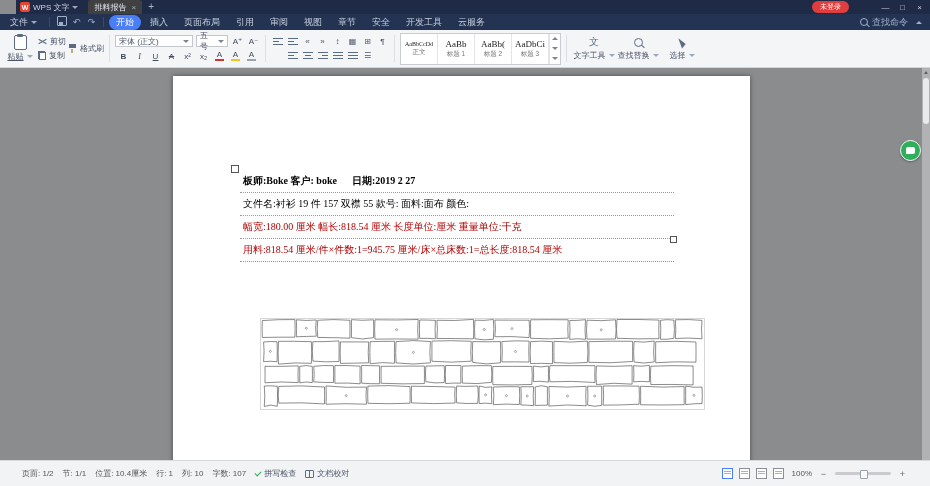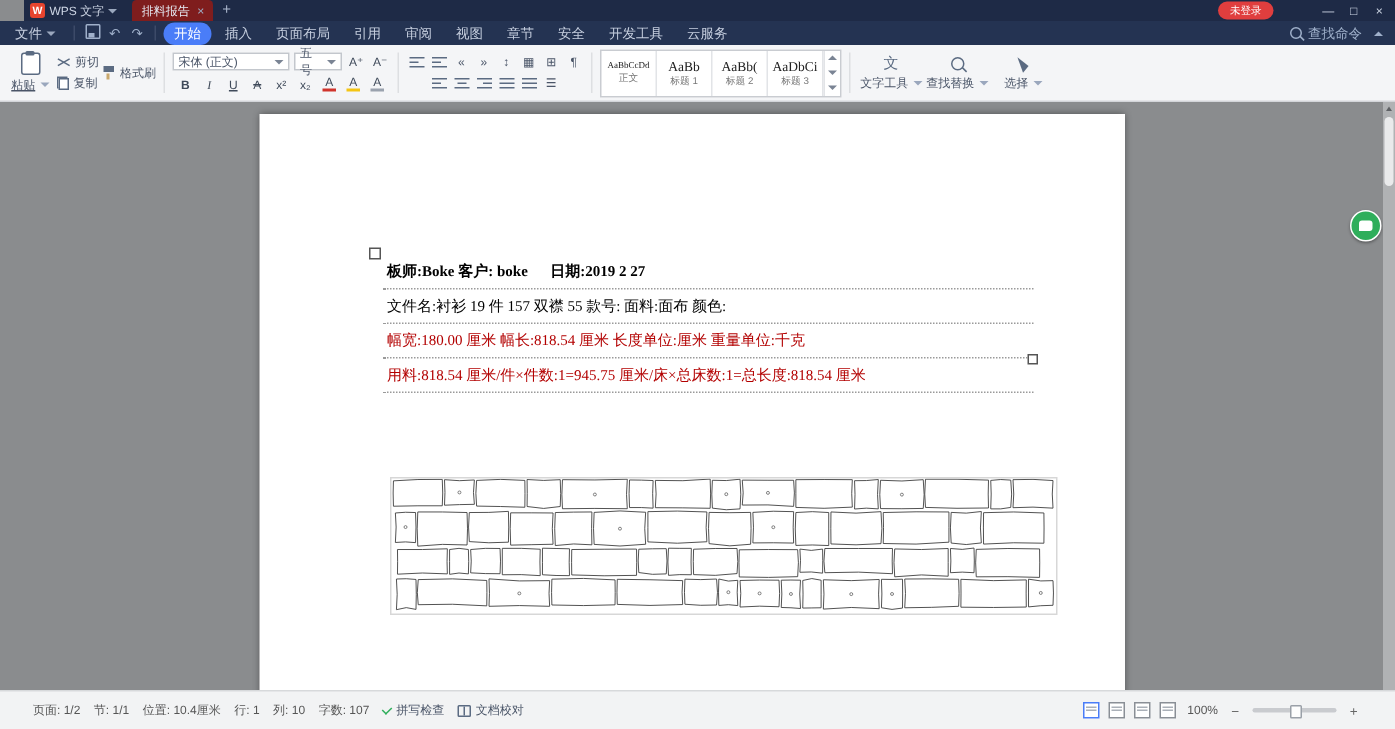--- a/index.html
+++ b/index.html
@@ -6,21 +6,21 @@
   .app{position:relative;width:930px;height:486px;background:#8a8c8e;overflow:hidden;
        font-family:"Liberation Sans","DejaVu Sans",sans-serif;-webkit-font-smoothing:antialiased;}
 
   
   .titlebar{position:absolute;top:0;left:16px;right:0;height:14px;background:#1e2a46;
             display:flex;align-items:center;color:#cdd5e4;font-size:8px;}
   .wps-badge{width:10px;height:10px;background:#e8442e;color:#fff;font-size:7px;font-weight:bold;
              display:flex;align-items:center;justify-content:center;border-radius:2px;margin:0 3px 0 4px;}
   .caret-down{width:0;height:0;border-left:3px solid transparent;border-right:3px solid transparent;
               border-top:3px solid #9aa7bd;margin-left:3px;display:inline-block;}
-  .doc-tab{height:14px;display:flex;align-items:center;background:#7f1d1d;color:#e6ebf4;
+  .doc-tab{height:14px;display:flex;align-items:center;background:#404040;color:#e6ebf4;
            padding:0 6px;margin-left:10px;border-radius:3px 3px 0 0;gap:5px;}
   .tab-close{color:#9fb0ca;font-size:8px;}
   .new-tab{color:#aab6cc;margin-left:6px;font-size:10px;line-height:10px;}
   .tb-spacer{flex:1;}
   .login-pill{background:#e03e3e;color:#fff;border-radius:7px;font-size:7px;padding:1px 8px;margin-right:28px;}
   .win-btns{display:flex;margin-right:2px;}
   .win-btn{width:17px;text-align:center;font-size:8px;color:#cdd5e4;cursor:default;}
 
   
   .menubar{position:absolute;top:14px;left:0;right:0;height:16px;background:#243352;
@@ -102,21 +102,21 @@
   .cursor-ic{width:0;height:0;border-left:5px solid #5b6b82;border-top:8px solid transparent;
              border-bottom:3px solid transparent;transform:rotate(-20deg);}
   .tool-caption{display:flex;align-items:center;}
 
   
   .doc-area{position:absolute;top:68px;left:0;right:8px;bottom:14px;background:#8a8c8e;overflow:hidden;}
   .page{position:absolute;left:173px;top:8px;width:577px;height:394px;background:#fff;
         box-shadow:0 0 5px rgba(0,0,0,.45);}
   .doc-title{position:absolute;top:70px;left:0;width:100%;text-align:center;font-size:15px;color:#111;
              font-family:"Liberation Serif","DejaVu Serif",serif;}
-  .doc-table{position:absolute;left:82px;top:94px;width:434px;}
+  .doc-table{position:absolute;left:67px;top:94px;width:434px;}
   .doc-row{height:23px;display:flex;align-items:center;border-bottom:1px dotted #9a9a9a;
            font-size:10px;font-family:"Liberation Serif","DejaVu Serif",serif;white-space:pre;padding-left:3px;box-sizing:border-box;}
   .move-handle{position:absolute;left:-9px;top:-5px;width:6px;height:6px;background:#fff;border:1px solid #555;}
   .resize-handle{position:absolute;right:-3px;top:66px;width:5px;height:5px;background:#fff;border:1px solid #555;}
   .marker{position:absolute;left:87px;top:242px;width:445px;height:92px;border:1px solid #d7d7d7;box-sizing:border-box;}
   .marker svg{display:block;width:100%;height:100%;}
 
   
   .scrollbar{position:absolute;top:68px;right:0;width:8px;bottom:14px;background:#b0b2b4;}
   .sb-arrow{position:absolute;left:0;width:8px;height:8px;display:flex;align-items:center;justify-content:center;}

